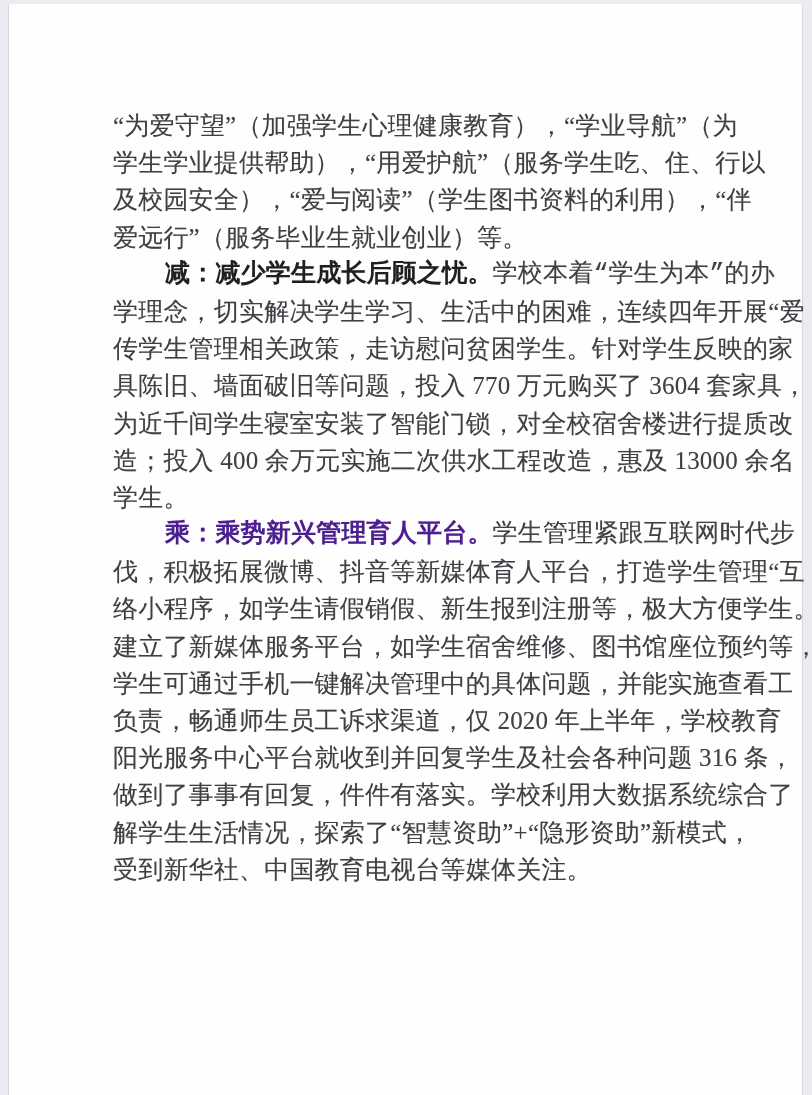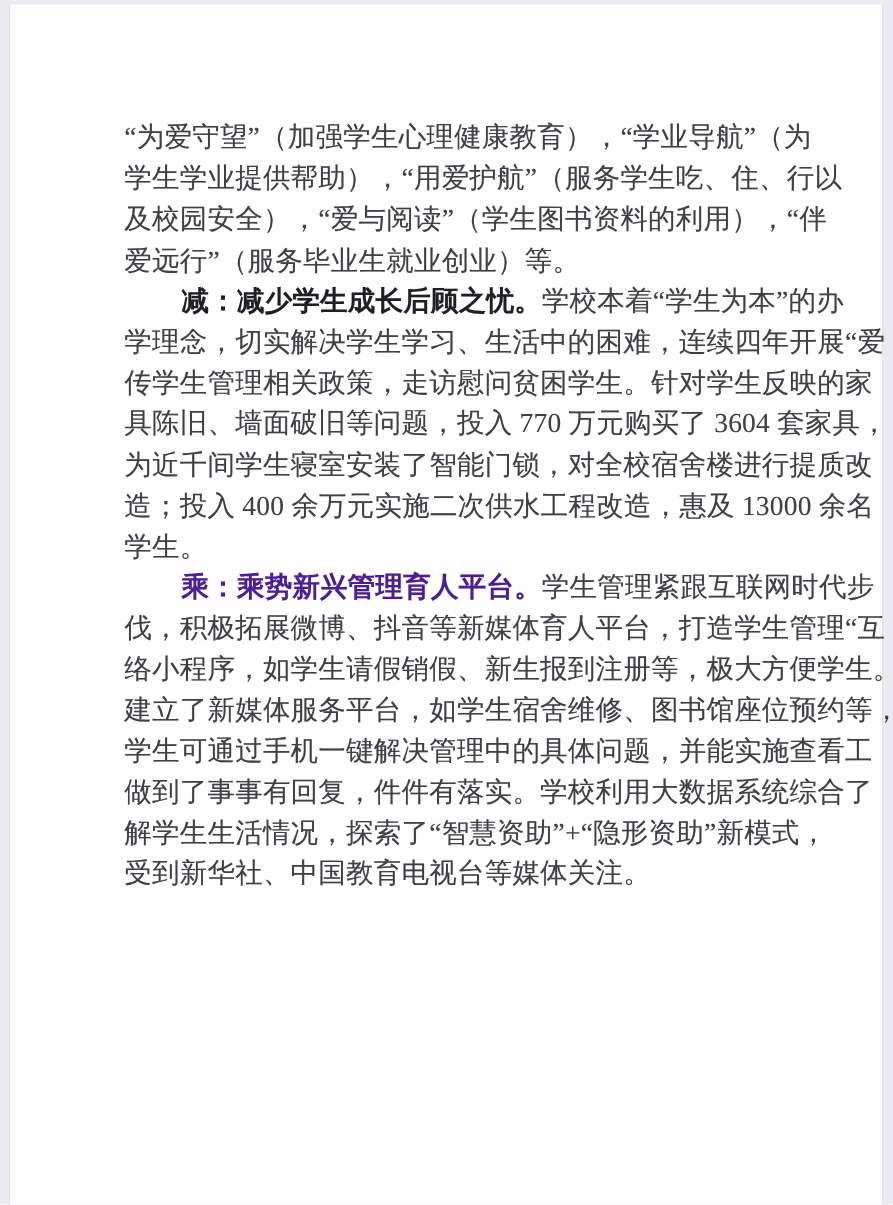--- a/index.html
+++ b/index.html
@@ -35,20 +35,21 @@
   }
   .paragraph {
     margin: 0;
   }
   .text-line {
     white-space: nowrap;
     height: 37.2px;
   }
   .text-line.indented {
     text-indent: 52px;
+    font-family: Liberation Mono, monospace;
   }
   .seg.bold {
     font-weight: bold;
   }
 </style>
 </head>
 <body style="background: rgb(235, 235, 241);">
 
 <div class="page" style="background: rgb(254, 254, 254);">
   <div class="doc-body" style="color: rgb(63, 63, 68);">
@@ -66,18 +67,20 @@
         <div class="text-line"><span class="seg">为近千间学生寝室安装了智能门锁，对全校宿舍楼进行提质改</span></div>
         <div class="text-line"><span class="seg">造；投入 400 余万元实施二次供水工程改造，惠及 13000 余名</span></div>
         <div class="text-line"><span class="seg">学生。</span></div>
       </div>
       <div class="paragraph">
         <div class="text-line indented"><span class="seg bold" style="color: #4c1d95;">乘：乘势新兴管理育人平台。</span><span class="seg">学生管理紧跟互联网时代步</span></div>
         <div class="text-line"><span class="seg">伐，积极拓展微博、抖音等新媒体育人平台，打造学生管理“互</span></div>
         <div class="text-line"><span class="seg">络小程序，如学生请假销假、新生报到注册等，极大方便学生。</span></div>
         <div class="text-line"><span class="seg">建立了新媒体服务平台，如学生宿舍维修、图书馆座位预约等，</span></div>
         <div class="text-line"><span class="seg">学生可通过手机一键解决管理中的具体问题，并能实施查看工</span></div>
+        <div class="text-line"><span class="seg">负责，畅通师生员工诉求渠道，仅 2020 年上半年，学校教育</span></div>
+        <div class="text-line"><span class="seg">阳光服务中心平台就收到并回复学生及社会各种问题 316 条，</span></div>
         <div class="text-line"><span class="seg">做到了事事有回复，件件有落实。学校利用大数据系统综合了</span></div>
         <div class="text-line"><span class="seg">解学生生活情况，探索了“智慧资助”+“隐形资助”新模式，</span></div>
         <div class="text-line"><span class="seg">受到新华社、中国教育电视台等媒体关注。</span></div>
       </div>
     </div>
 </div>
 
 </body></html>

